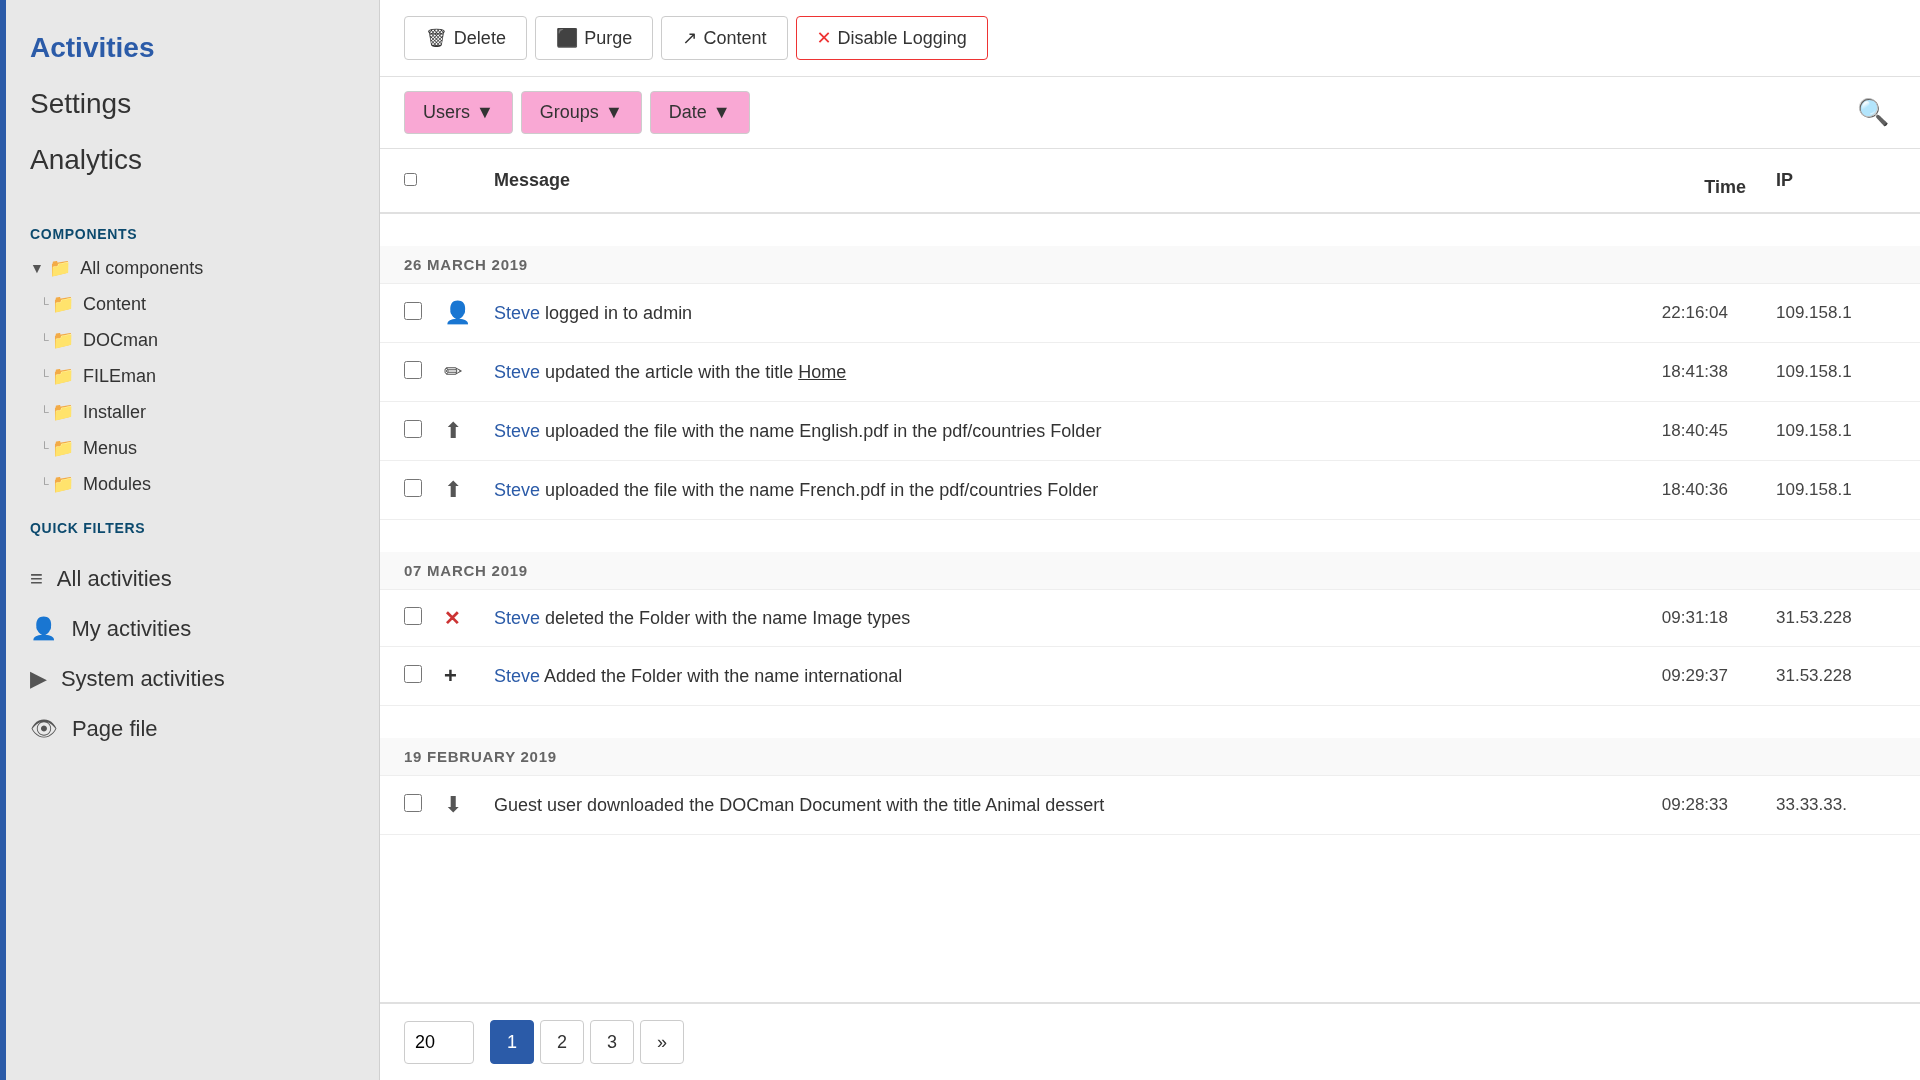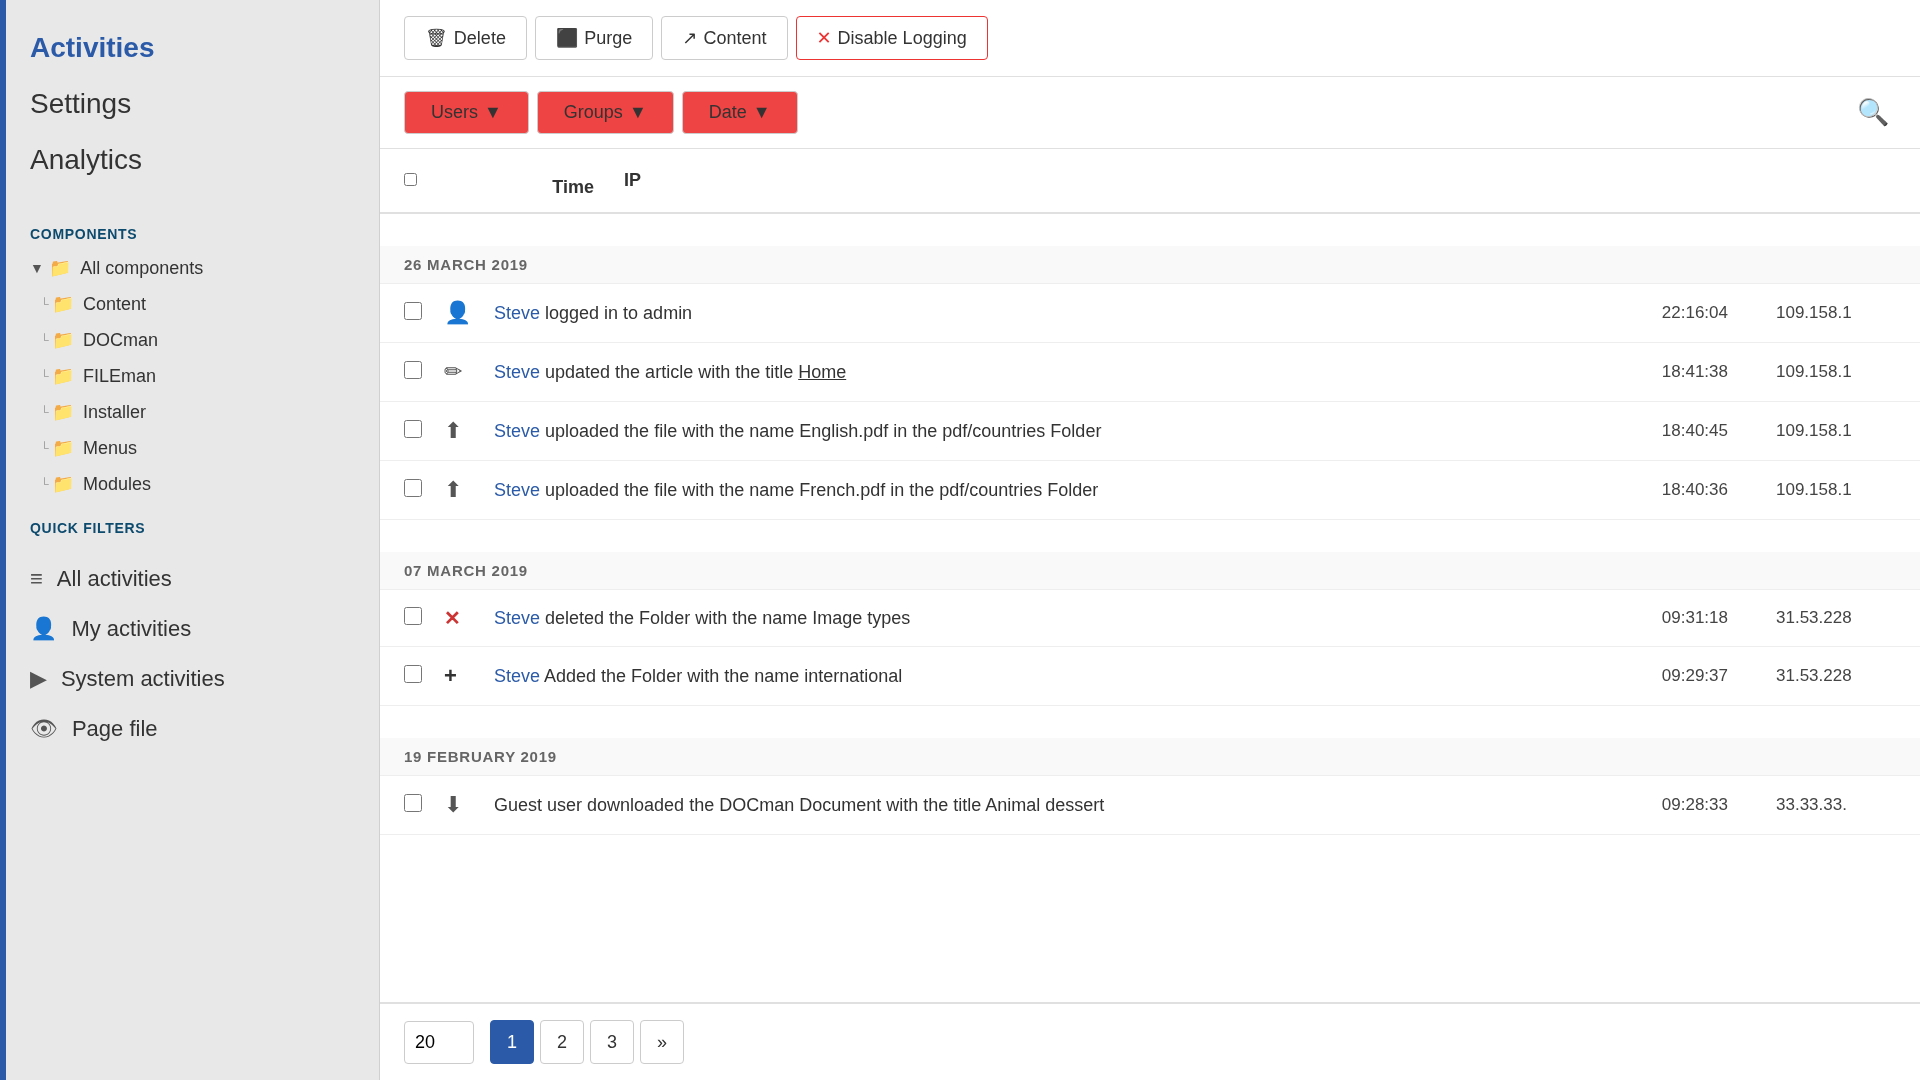--- a/index.html
+++ b/index.html
@@ -127,24 +127,24 @@
       align-items: center;
       padding: 14px 24px;
       border-bottom: 1px solid #e0e0e0;
       gap: 8px;
       background: #fff;
     }
     .filter-btn {
       display: flex;
       align-items: center;
       gap: 6px;
-      padding: 10px 26px;
+      padding: 10px 18px;
       font-size: 18px;
       border: 1px solid #ccc;
-      background: #ef4444;
+      background: #f9a8d4;
       border-radius: 4px;
       cursor: pointer;
       color: #333;
     }
     .filter-spacer { flex: 1; }
     .search-icon-btn {
       background: none;
       border: none;
       cursor: pointer;
       font-size: 26px;
@@ -320,20 +320,21 @@
     </button>
   </div>
 
   <div class="table-container">
 
     <div class="table-header">
       <div class="th-check">
         <input type="checkbox" style="">
       </div>
       <div class="th-icon"></div>
+      <div class="th-message">Message</div>
       <div class="th-time">Time</div>
       <div class="th-ip">IP</div>
     </div>
 
     <div id="table-body">
         <div class="date-separator">26 MARCH 2019</div>
         <div class="activity-row">
       <div class="row-check">
         <input type="checkbox" style="">
       </div>

